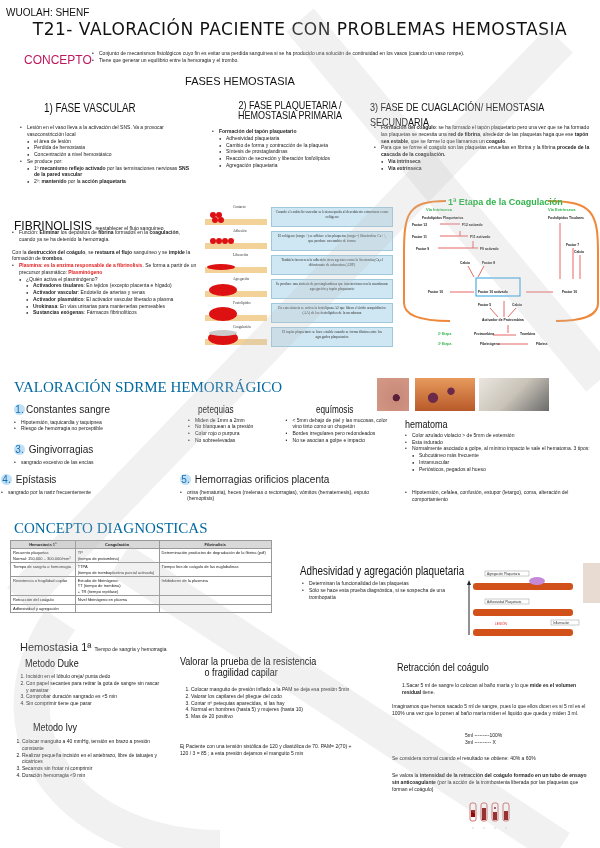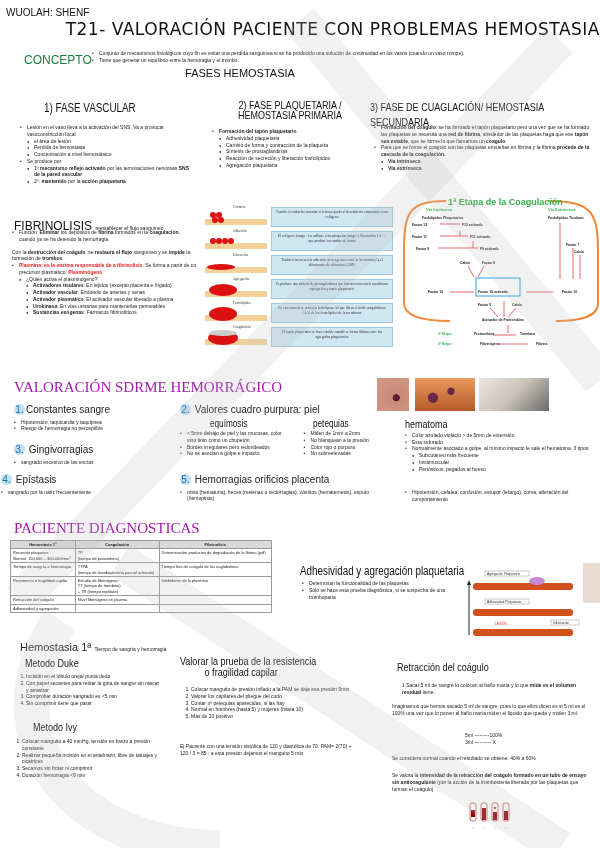--- a/index.html
+++ b/index.html
@@ -1,50 +1,50 @@
 <!DOCTYPE html>
 <html><head>
 <meta charset="utf-8">
 <style>
 *{box-sizing:border-box;margin:0;padding:0}
 body{width:600px;height:848px;background:#fff;font-family:"Liberation Sans",sans-serif;color:#222;position:relative;overflow:hidden;font-size:5px;line-height:1.35}
 .abs{position:absolute}
 .watermark{position:absolute;left:0;top:0;width:600px;height:848px;pointer-events:none;z-index:5}
 .hdr{font-size:10px;left:6px;top:6px;color:#111}
-.title{left:0;width:600px;top:18px;text-align:right;font-size:17px;letter-spacing:.5px;color:#111;font-family:"DejaVu Sans",sans-serif}
-.concept-label{left:24px;top:52px;font-size:12px;color:#15803d}
+.title{left:0;width:600px;top:18px;text-align:center;font-size:17px;letter-spacing:.5px;color:#111;font-family:"DejaVu Sans",sans-serif}
+.concept-label{left:24px;top:52px;font-size:12px;color:#be185d}
 .concept-list{left:92px;top:50px;font-size:5px;width:500px}
 ul{list-style:none}
 ul li{position:relative;padding-left:7px}
 ul li:before{content:"\2022";position:absolute;left:0}
 ul.sub li{padding-left:7px}
 ul.sub li:before{content:"\25CF";font-size:4px;top:1px}
 b{font-weight:bold}
 .red{color:#e21b1b;font-weight:bold}
 .h-cond{font-family:"Liberation Sans Narrow","Liberation Sans",sans-serif;font-stretch:condensed;transform:scaleX(.82);transform-origin:left top;color:#111}
-.fases{left:0;width:480px;top:66px;text-align:center;font-size:11px;color:#111}
+.fases{left:0;width:480px;top:74px;text-align:center;font-size:11px;color:#111}
 .col1h{left:44px;top:100px;font-size:12px}
 .col2h{left:238px;top:100px;font-size:11px;line-height:.95;text-align:center}
 .col3h{left:370px;top:100px;font-size:11px}
 .col1{left:20px;top:124px;width:170px}
 .col2{left:212px;top:128px;width:150px}
 .col3{left:374px;top:124px;width:222px}
 .fib-h{left:14px;top:218px;font-size:12px;color:#111}
 .fib-h small{font-size:5px}
 .fib{left:12px;top:229px;width:185px}
 .plat-diagram{left:203px;top:203px;width:190px;height:150px}
 .step{position:absolute;left:0;width:190px;height:22px}
 .step .img{position:absolute;left:2px;top:2px;width:62px;height:18px}
 .step .lbl{position:absolute;left:30px;top:-2px;font-size:3.5px;color:#333;font-family:"Liberation Serif",serif}
 .step .box{position:absolute;left:68px;top:0;width:122px;height:20px;background:#cfe7f3;border:1px solid #9fc8dc;font-family:"Liberation Serif",serif;font-size:3.6px;text-align:center;padding:2px 3px;color:#333;line-height:1.3}
 .coag{left:398px;top:193px;width:202px;height:155px}
 .coag .ttl{position:absolute;left:50px;top:3px;font-size:9px;color:#2fb34a;font-weight:bold}
 .coag .t{position:absolute;font-size:3.4px;color:#222;font-weight:bold;white-space:nowrap}
 .coag .g{color:#2fb34a}
-.val-h{left:14px;top:377px;font-size:15px;font-family:"Liberation Serif",serif;color:#a21caf}
+.val-h{left:14px;top:377px;font-size:15px;font-family:"Liberation Serif",serif;color:#0369a1}
 .num{display:inline-block;background:#bfe0f6;border-radius:50%;width:11px;height:11px;text-align:center;line-height:11px;font-size:10px;margin-right:1px;color:#1a6fb0}
 .sec{font-size:10px;color:#222}
 .pic{position:absolute;top:0;height:33px}
 .tbl{left:10px;top:540px;width:262px;border-collapse:collapse;font-size:4px}
 .tbl td,.tbl th{border:1px solid #999;padding:1px 2px;vertical-align:top}
 .tbl th{background:#d9d9d9;font-weight:bold;text-align:center}
 </style>
 </head>
 <body>
 
@@ -267,37 +267,36 @@
     </ul>
 </div>
 <div class="abs" style="left:1px;top:473px;width:165px">
   <div class="sec"><span class="num">4.</span><span> Epístasis</span></div>
   <ul style="margin-top:2px">
       <li>sangrado por la nariz  frecuentemente</li>
     </ul>
 </div>
 
 <div class="abs" style="left:180px;top:403px;width:215px">
-  <div class="sec"><span class="num">2.</span><span> Valores cuadro purpura: piel</span></div>
   <div style="display:flex;gap:6px">
-    <div style="width:110px">
-      <div class="h-cond" style="font-size:10px;margin-left:30px">equímosis</div>
-      <ul>
-          <li>&lt; 5mm  debajo de  piel y las mucosas, color vino tinto como un chupetón</li>
-          <li>Bordes irregulares pero redondeados</li>
-          <li>No se asocian a golpe e impacto</li>
-        </ul>
-    </div>
     <div style="width:100px">
       <div class="h-cond" style="font-size:10px;margin-left:18px">petequias</div>
       <ul style="margin-left:8px">
           <li>Miden de 1mm a 2mm</li>
           <li>No blanquean a la presión</li>
           <li>Color rojo o purpura</li>
           <li>No sobreelevadas</li>
+        </ul>
+    </div>
+    <div style="width:110px">
+      <div class="h-cond" style="font-size:10px;margin-left:30px">equímosis</div>
+      <ul>
+          <li>&lt; 5mm  debajo de  piel y las mucosas, color vino tinto como un chupetón</li>
+          <li>Bordes irregulares pero redondeados</li>
+          <li>No se asocian a golpe e impacto</li>
         </ul>
     </div>
   </div>
 </div>
 <div class="abs" style="left:180px;top:473px;width:215px">
   <div class="sec"><span class="num">5.</span><span> Hemorragias orificios placenta</span></div>
   <ul style="margin-top:2px">
       <li>orina (hematuria), heces (melenas o rectorragias), vómitos (hematemesis), esputo (hemoptisis)</li>
     </ul>
 </div>
@@ -321,21 +320,21 @@
       </ul>
     </li>
   </ul>
 </div>
 <div class="abs" style="left:405px;top:487px;width:192px">
   <ul style="margin-top:2px">
       <li>Hipotensión, cefalea, confusión, estupor (letargo), coma, alteración del comportamiento</li>
     </ul>
 </div>
 
-<div class="abs val-h" style="top:518px">PACIENTE DIAGNOSTICAS</div>
+<div class="abs val-h" style="top:518px">CONCEPTO DIAGNOSTICAS</div>
 <table class="abs tbl">
   <thead>
       <tr>
     <th>Hemostasia 1ª</th>
     <th>Coagulación</th>
     <th>Fibrinolisis</th>
   </tr>
     </thead>
   <tbody>
     <tr>

